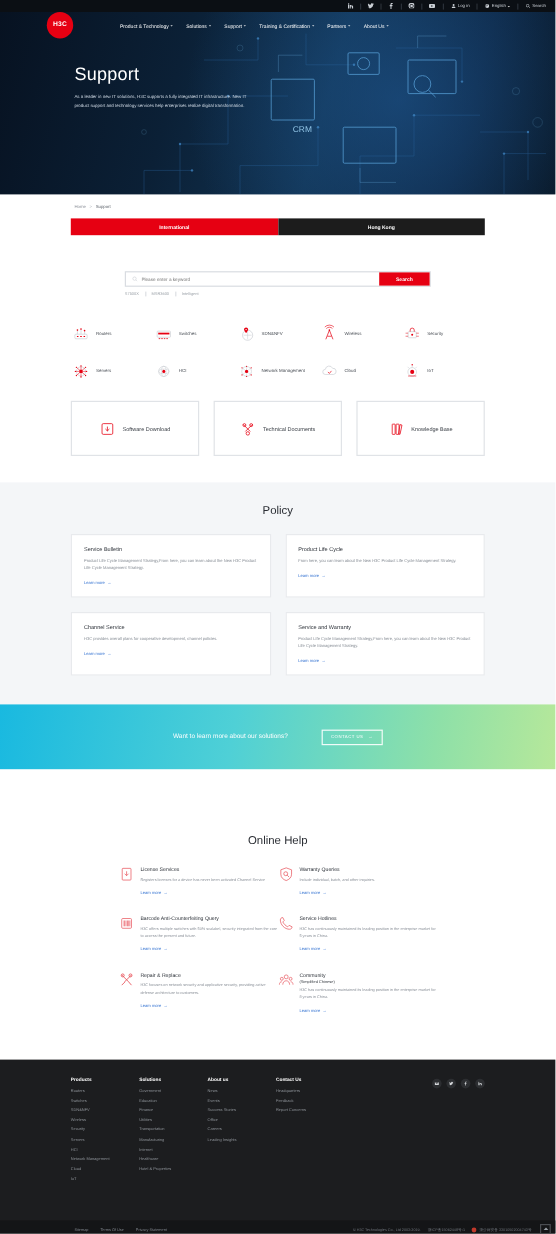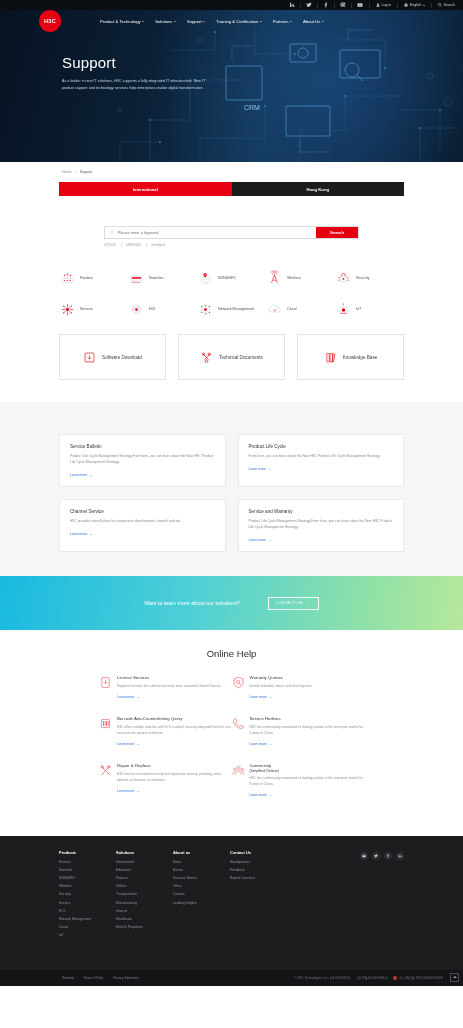--- a/index.html
+++ b/index.html
@@ -135,21 +135,21 @@
     background: linear-gradient(100deg, #19b9e0 0%, #4fd0d6 42%, #8ee0a8 78%, #b7e89a 100%);
   }
   .cta-text { font-size: 5.4px; color: #fff; }
   .cta-btn {
     border: .6px solid rgba(255,255,255,.9); padding: 3.5px 7px; color: #fff;
     font-size: 3.6px; letter-spacing: .4px; display: flex; align-items: center; gap: 4px;
     background: transparent; font-family: "Liberation Sans", sans-serif; cursor: pointer;
   }
 
   
-  .help { background: #fff; padding: 18px 0 22px; }
+  .help { background: #fff; padding: 18px 0 22px; margin-top: 36px; }
   .hgrid { width: 265px; margin: 16px auto 0; display: flex; flex-wrap: wrap; }
   .hcell { width: 132.5px; display: flex; gap: 5px; padding-bottom: 17px; }
   .hicon { width: 13px; height: 13px; flex: none; }
   .hicon svg { width: 13px; height: 13px; }
   .hbody { flex: 1; }
   .hbody h4 { font-size: 4.3px; color: #2f343b; font-weight: normal; line-height: 1.35; }
   .hbody .sub { font-size: 3.3px; color: #2f343b; }
   .hbody p { margin-top: 3.5px; font-size: 3.2px; line-height: 1.8; color: #8b9199; }
   .hbody .lm { margin-top: 5px; }
 
@@ -544,20 +544,21 @@
               <rect x="15" y="6" width="6" height="21" rx="1"></rect>
               <path d="M23 7l4 1-4 19-3-1z"></path>
             </g>
           </svg>
         <span class="biglabel">Knowledge Base</span>
       </div>
     </div>
   </div>
 
   <div class="policy">
+    <h2 class="sec-title">Policy</h2>
     <div class="pgrid">
       <div class="pcard">
         <h3>Service Bulletin</h3>
         <p>Product Life Cycle Management Strategy,From here, you can learn about the New H3C Product Life Cycle Management Strategy.</p>
         <span class="lm">
           <span>Learn more</span>
           <span>→</span>
         </span>
       </div>
       <div class="pcard">

